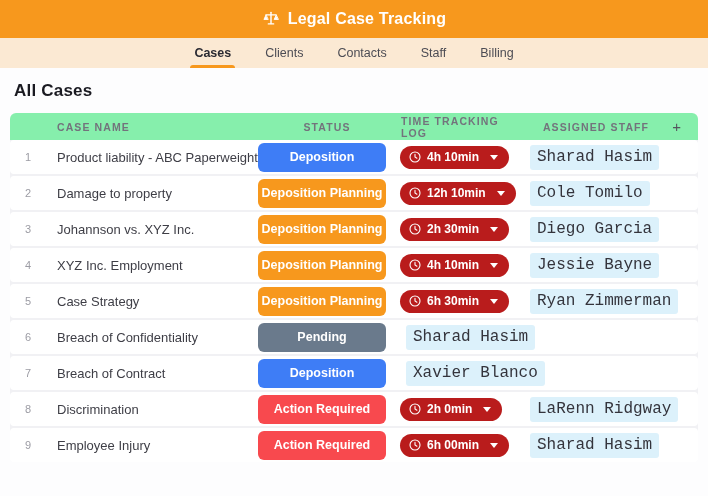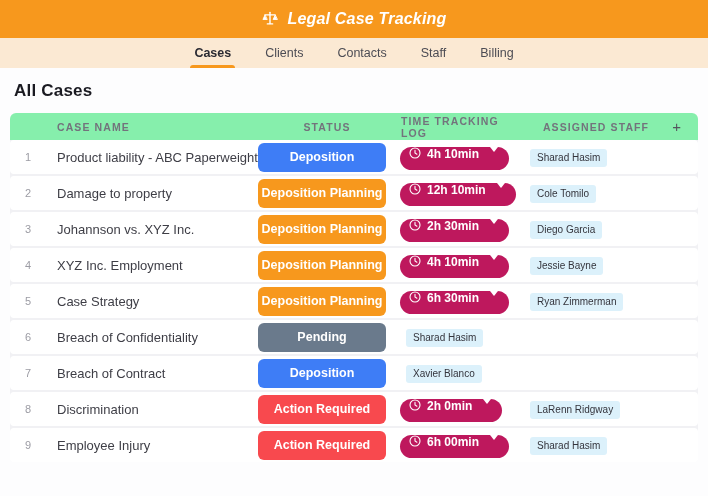--- a/index.html
+++ b/index.html
@@ -12,21 +12,20 @@
   }
 
   
   .app-header {
     height: 38px;
     background: #F7981D;
     display: flex;
     align-items: center;
     justify-content: center;
     gap: 8px;
-    font-style: italic;
   }
   .app-title {
     color: #FFFFFF;
     font-size: 16px;
     font-weight: 700;
     letter-spacing: 0.2px;
   }
   .scales { width: 18px; height: 18px; display: block; }
 
   
@@ -106,21 +105,22 @@
     align-items: center;
     justify-content: center;
     color: #FFFFFF;
     font-size: 12.5px;
     font-weight: 700;
     cursor: pointer;
   }
 
   .time-pill {
     display: inline-flex;
-    background: #be185d;
+    align-items: center;
+    background: #b91c1c;
     border-radius: 12px;
     height: 23px;
     padding: 0 11px 0 9px;
     margin-left: 4px;
     color: #FFFFFF;
     font-size: 12px;
     font-weight: 600;
     cursor: pointer;
     width: fit-content;
   }
@@ -131,24 +131,25 @@
     border-right: 4px solid transparent;
     border-top: 5px solid #FFFFFF;
     margin-left: 11px;
   }
 
   .staff-wrap { padding-left: 10px; }
   .staff-badge {
     display: inline-block;
     background: #DCF1FB;
     color: #34343C;
-    font-size: 10px;
+    font-size: 16px;
     padding: 3px 7px 4px 7px;
     border-radius: 3px;
     white-space: nowrap;
+    font-family: Liberation Mono, monospace;
   }
 </style>
 </head>
 <body>
 
 <header class="app-header">
   <svg class="scales" viewBox="0 0 24 24" fill="none" stroke="#FFFFFF" stroke-width="1.9" stroke-linecap="round" stroke-linejoin="round">
     <circle cx="12" cy="3.4" r="1.2" fill="#FFFFFF" stroke="none"></circle>
     <path d="M12 5v13"></path>
     <path d="M8.5 18.5h7"></path>

